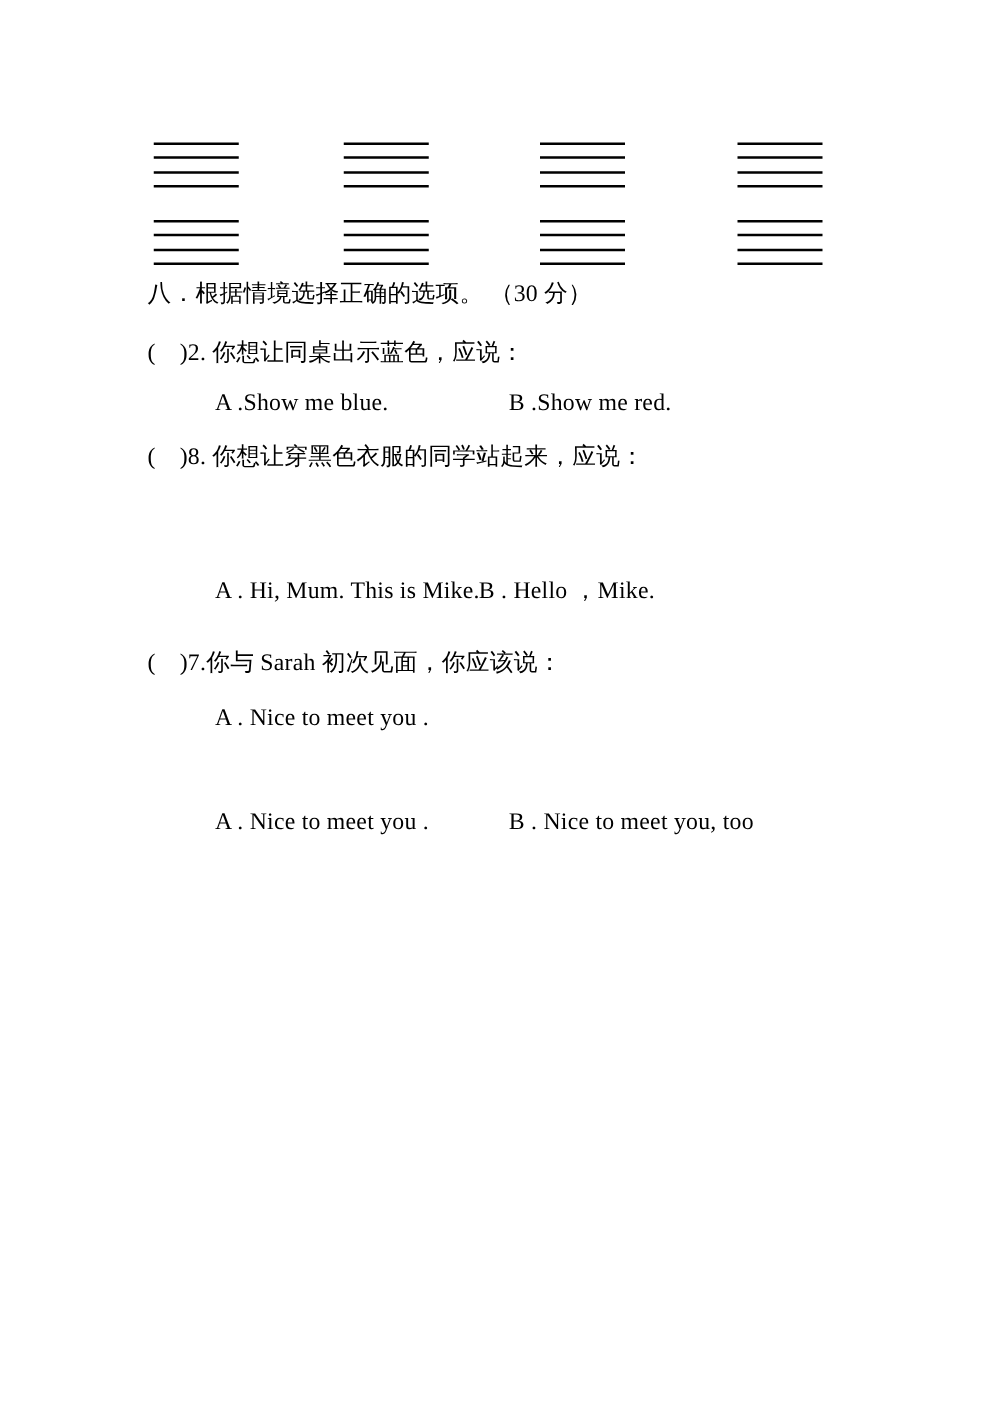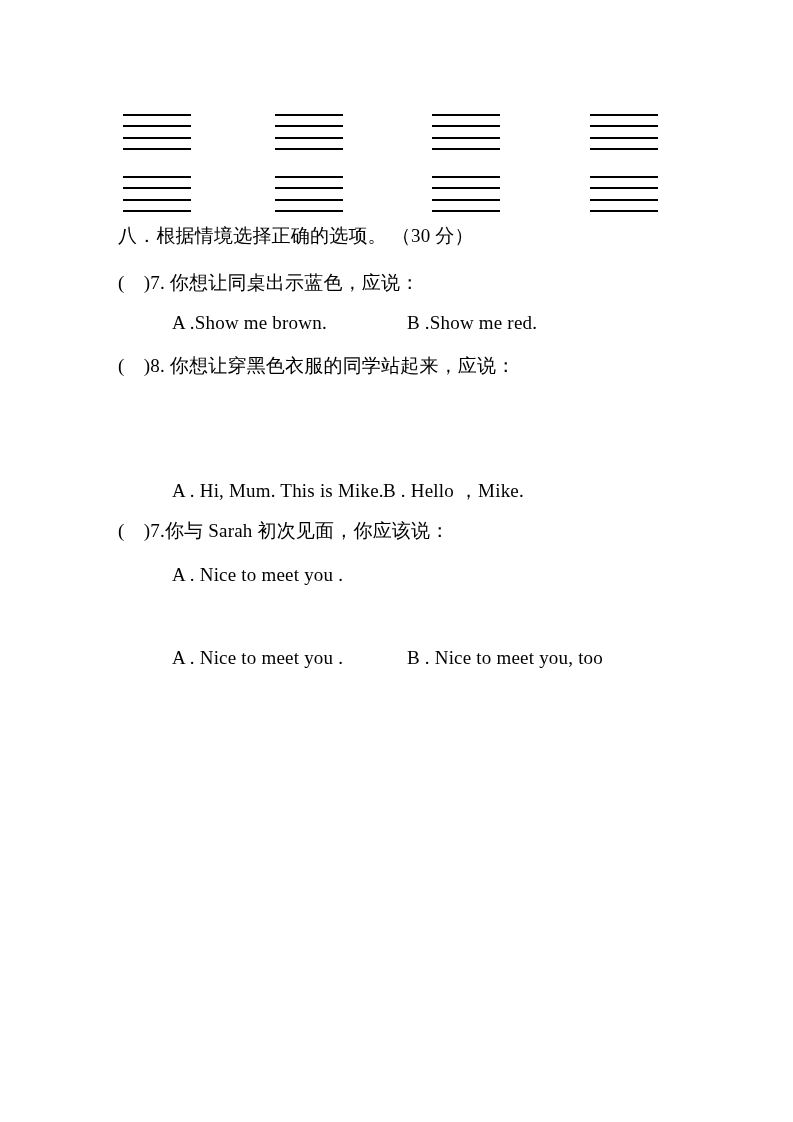--- a/index.html
+++ b/index.html
@@ -84,29 +84,29 @@
       <div class="grid" style="left: 590px; top: 176px; width: 68px; height: 36px;">
         <div class="grid-line" style="top: 0px; width: 68px; background: rgb(0, 0, 0);"></div>
         <div class="grid-line" style="top: 11px; width: 68px; background: rgb(0, 0, 0);"></div>
         <div class="grid-line" style="top: 23px; width: 68px; background: rgb(0, 0, 0);"></div>
         <div class="grid-line" style="top: 34px; width: 68px; background: rgb(0, 0, 0);"></div>
       </div>
     </div>
 
   <div class="line header" style="top:223px">八．根据情境选择正确的选项。 （30 分）</div>
 
-  <div class="line stem" style="top:270px">(　)7. 你想让同桌出示蓝色，应说：</div>
+  <div class="line stem" style="top:270px">(　)2. 你想让同桌出示蓝色，应说：</div>
   <div class="line optline" style="top:310px">
-    <span class="opt" style="left:172px">A .Show me brown.</span>
+    <span class="opt" style="left:172px">A .Show me blue.</span>
     <span class="opt" style="left:407px">B .Show me red.</span>
   </div>
 
   <div class="line stem" style="top:353px">(　)8. 你想让穿黑色衣服的同学站起来，应说：</div>
 
-  <div class="line optline" style="top:478px">
+  <div class="line optline" style="top:460px">
     <span class="opt" style="left:172px">A . Hi, Mum. This is Mike.</span>
     <span class="opt" style="left:383px">B . Hello ，Mike.</span>
   </div>
 
   <div class="line stem" style="top:518px">(　)7.你与 Sarah 初次见面，你应该说：</div>
   <div class="line optline" style="top:562px">
     <span class="opt" style="left:172px">A . Nice to meet you .</span>
   </div>
 
   <div class="line optline" style="top:645px">

